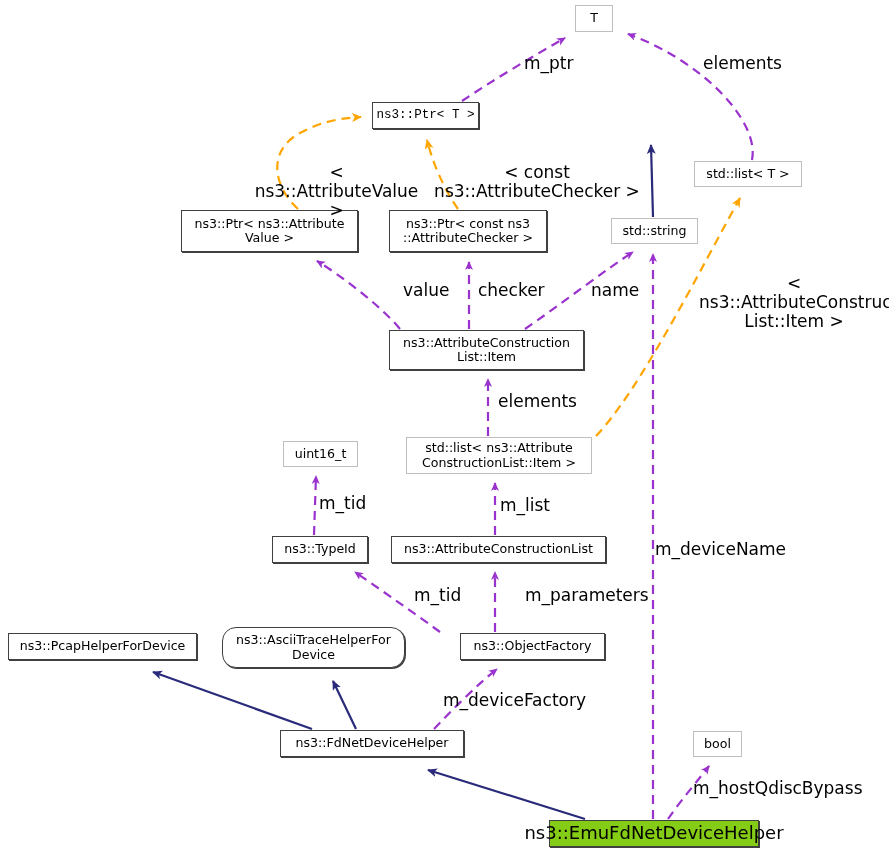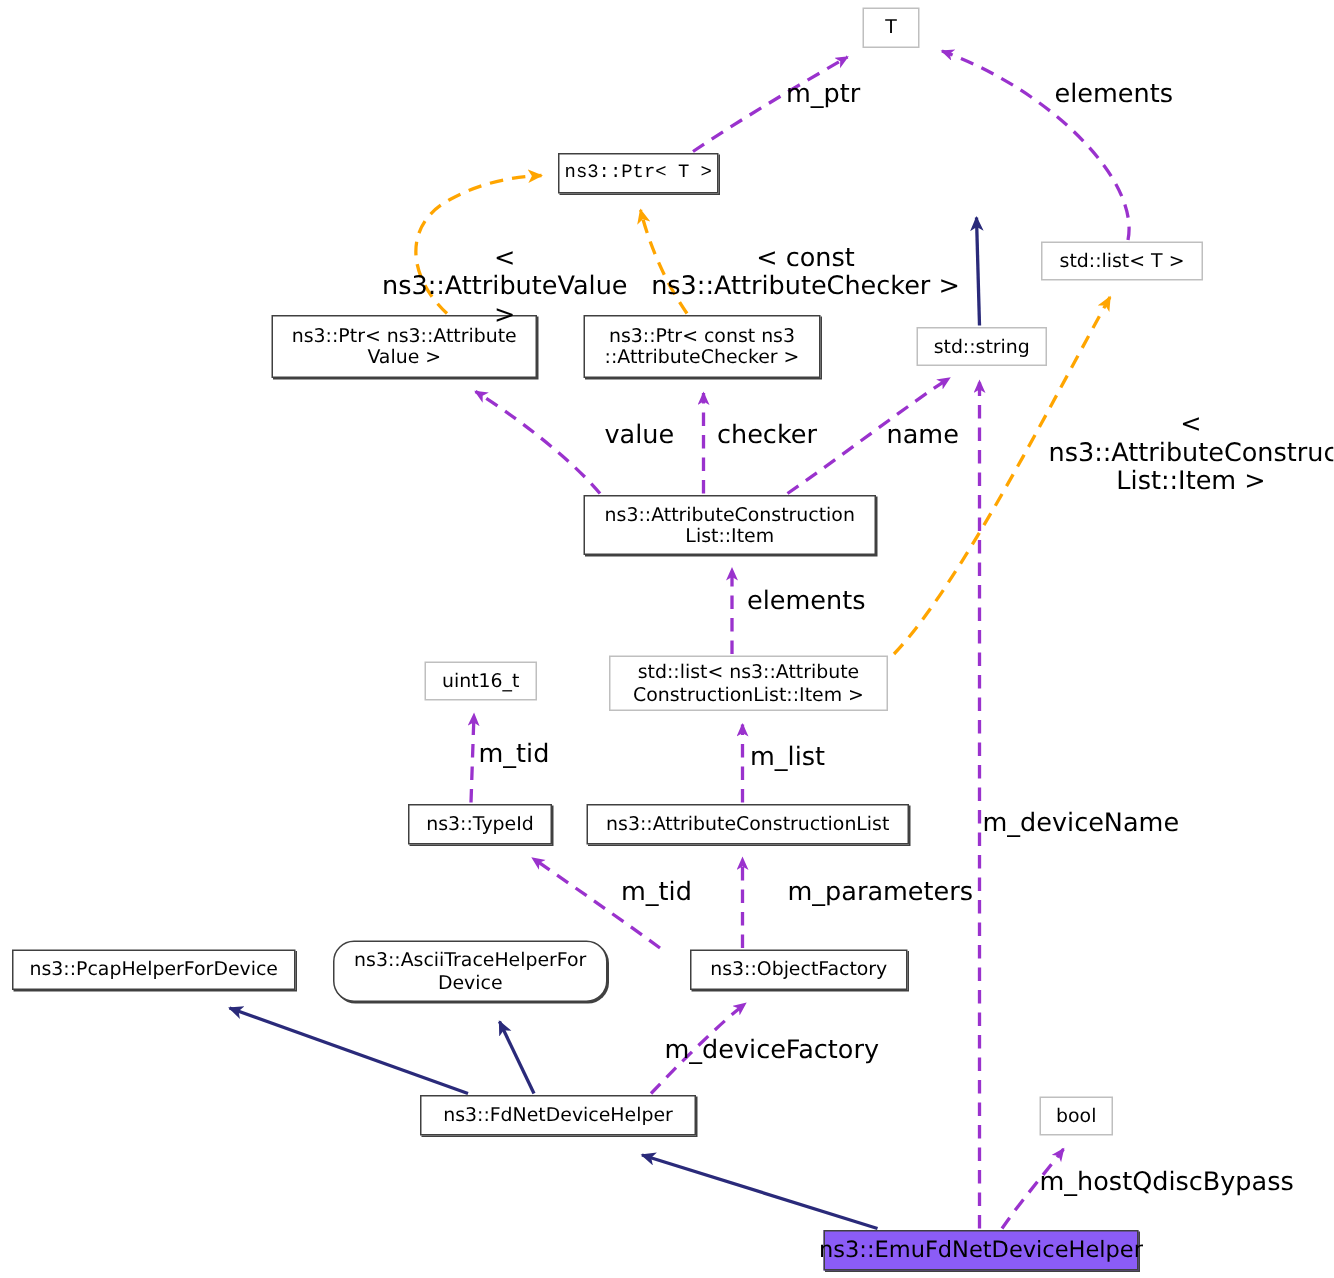--- a/index.html
+++ b/index.html
@@ -42,23 +42,23 @@
     font-size: 12.6px;
   }
   .node.light {
     border: 1px solid #bfbfbf;
     color: #000000;
     font-size: 12.6px;
   }
   .node.current {
     border: 1px solid #404040;
     box-shadow: 1px 1px 0 0 #404040;
-    background: #8b5cf6;
-    color: #000000;
-    font-size: 15px;
+    background: #84cc16;
+    color: #000000;
+    font-size: 18px;
   }
   .edge-label {
     position: absolute;
     font-size: 17px;
     color: #000000;
     line-height: 1.12;
     white-space: pre-line;
     text-align: center;
     background: transparent;
   }

